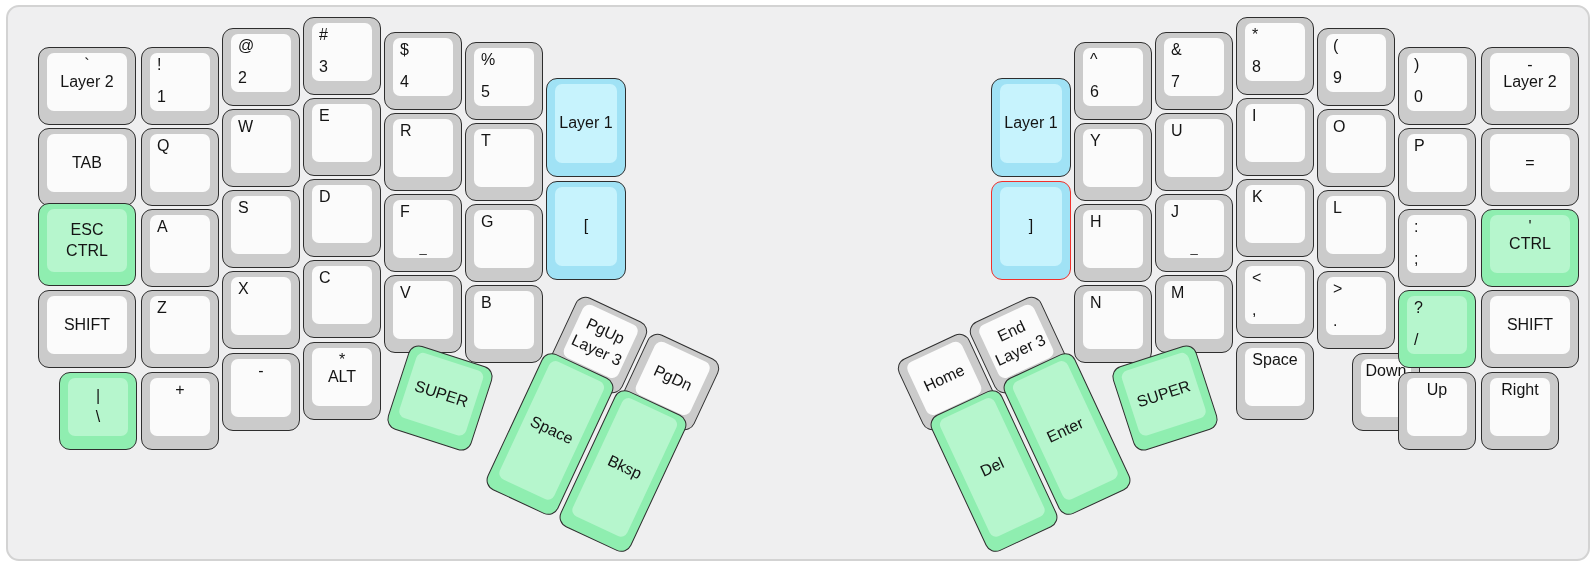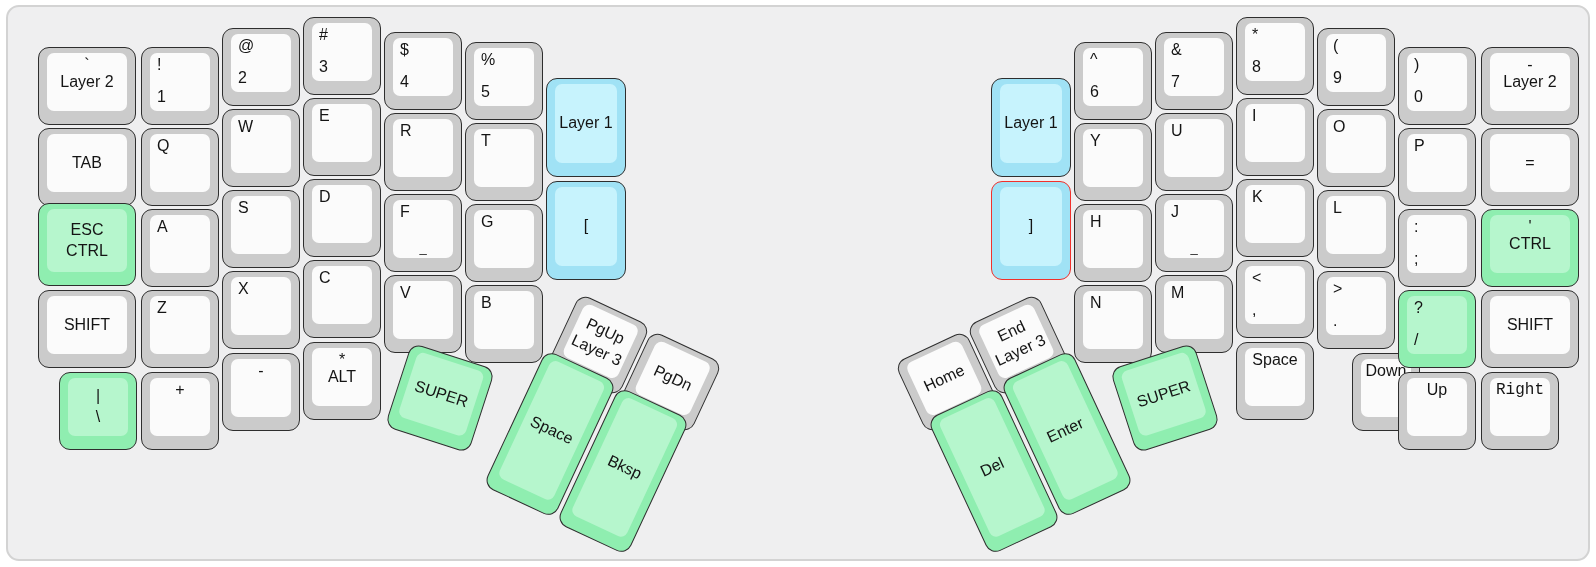--- a/index.html
+++ b/index.html
@@ -369,21 +369,21 @@
         <div class="cap">
           <span class="lab tc">'</span>
           <span class="lab cc">CTRL</span>
         </div>
       </div>
       <div class="key white" style="left: 1481px; top: 290px; width: 98px; height: 78px;">
         <div class="cap">
           <span class="lab cc">SHIFT</span>
         </div>
       </div>
-      <div class="key white" style="left: 1481px; top: 372px; width: 78px; height: 78px; font-family: Liberation Mono, monospace;">
+      <div class="key white" style="left: 1481px; top: 372px; width: 78px; height: 78px;">
         <div class="cap">
           <span class="lab tc">Right</span>
         </div>
       </div>
       <div class="key white" style="left: 907px; top: 343px; width: 78px; height: 78px; transform: rotate(-25deg);">
         <div class="cap">
           <span class="lab cc">Home</span>
         </div>
       </div>
       <div class="key white" style="left: 979px; top: 306px; width: 78px; height: 78px; transform: rotate(-25deg);">

